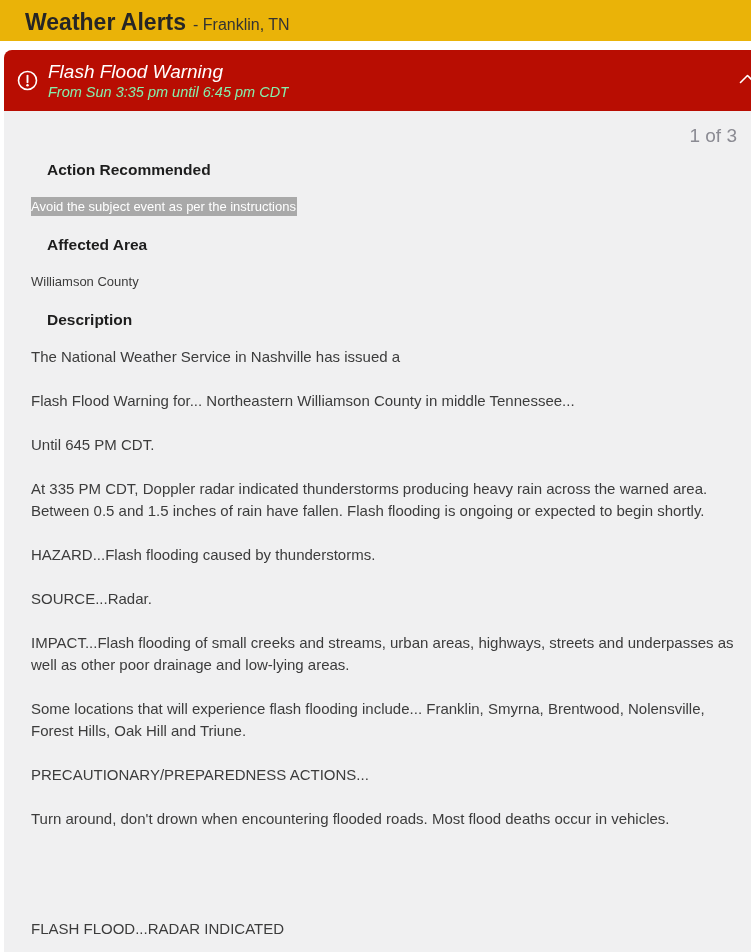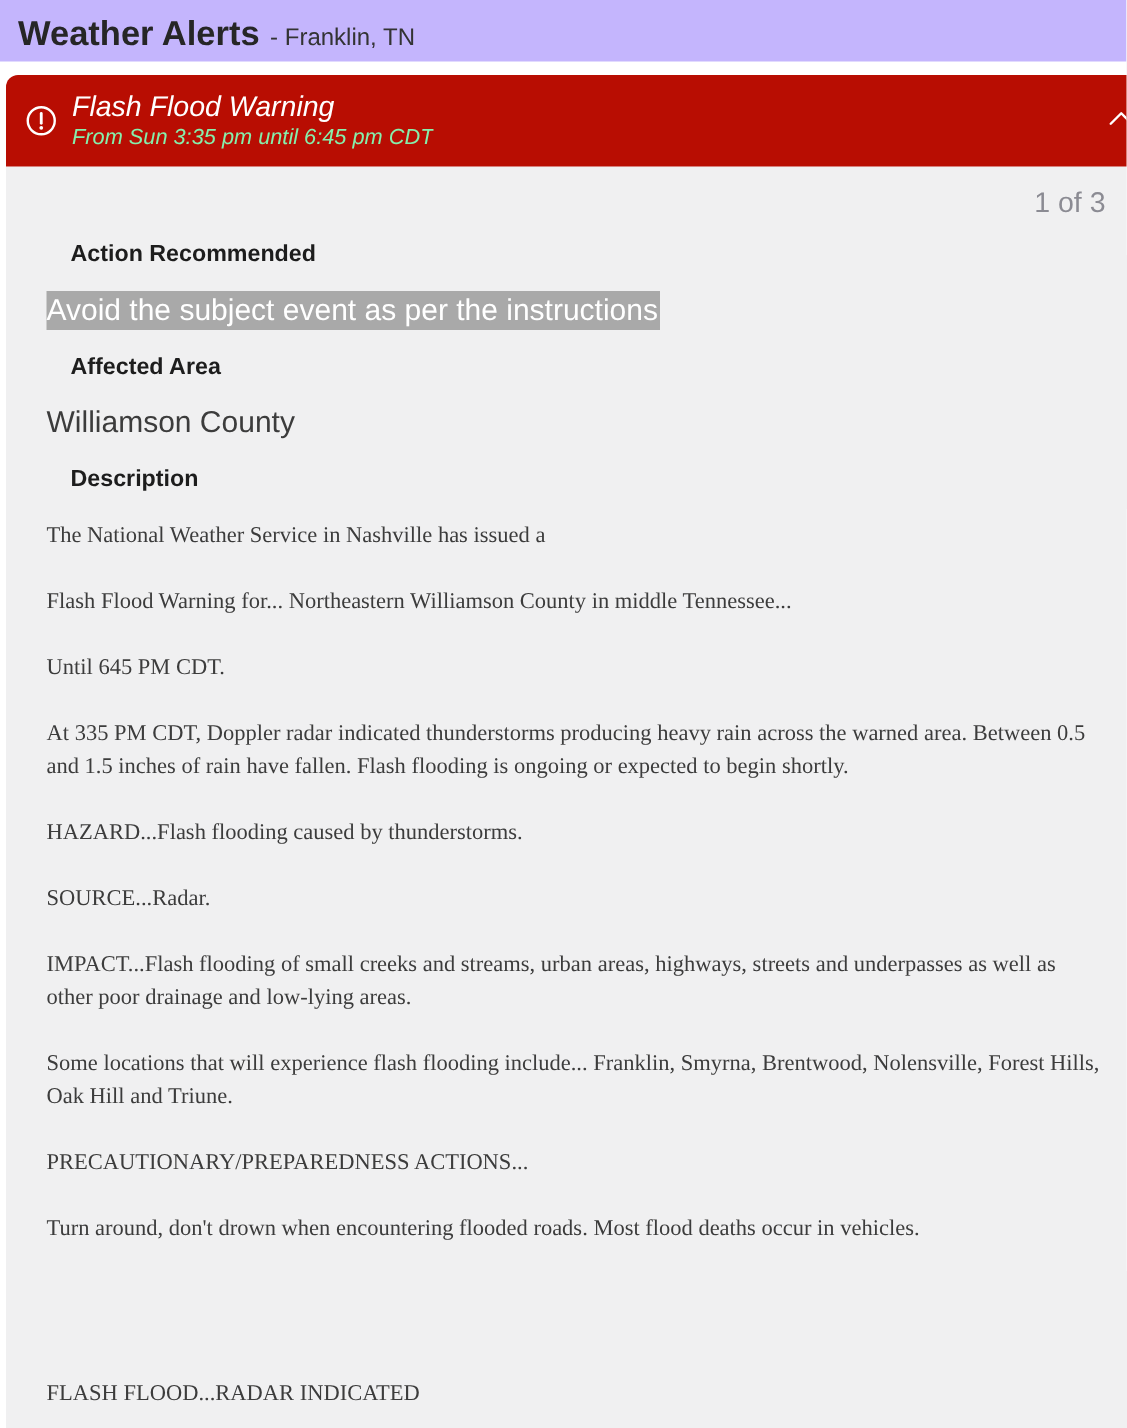--- a/index.html
+++ b/index.html
@@ -4,24 +4,24 @@
 <style>
   html, body { margin: 0; padding: 0; }
   body {
     width: 751px; height: 952px;
     background: #ffffff;
     overflow: hidden;
     font-family: "Liberation Sans", sans-serif;
     position: relative;
   }
   .page-header {
-    padding: 9px 0 0 12px;
+    padding: 9px 0 0 25px;
     height: 41px;
     box-sizing: border-box;
-    background: #c4b5fd;
+    background: #eab308;
   }
   .page-title {
     margin: 0;
     font-size: 23px;
     line-height: 26px;
     font-weight: 700;
     color: #262626;
     display: flex;
     align-items: baseline;
     gap: 7px;
@@ -93,35 +93,34 @@
   }
   .section { margin-bottom: 11px; }
   .section h2 {
     margin: 16px;
     font-size: 15.5px;
     line-height: 21px;
     font-weight: 700;
     color: #1d1d1d;
   }
   .section-value {
-    font-size: 20px;
+    font-size: 13px;
     line-height: 22px;
     color: #3c3c3c;
   }
   .highlight {
     background: #a9a9a9;
     color: #ffffff;
     padding: 2px 1px 2px 0;
   }
   .description-text {
     white-space: pre-line;
     font-size: 15px;
     line-height: 22px;
     color: #3c3c3c;
-    font-family: Liberation Serif, serif;
   }
 </style>
 </head>
 <body>
 
 <div class="page-header">
   <h1 class="page-title">
     <span>Weather Alerts</span>
     <span class="page-location">- Franklin, TN</span>
   </h1>

